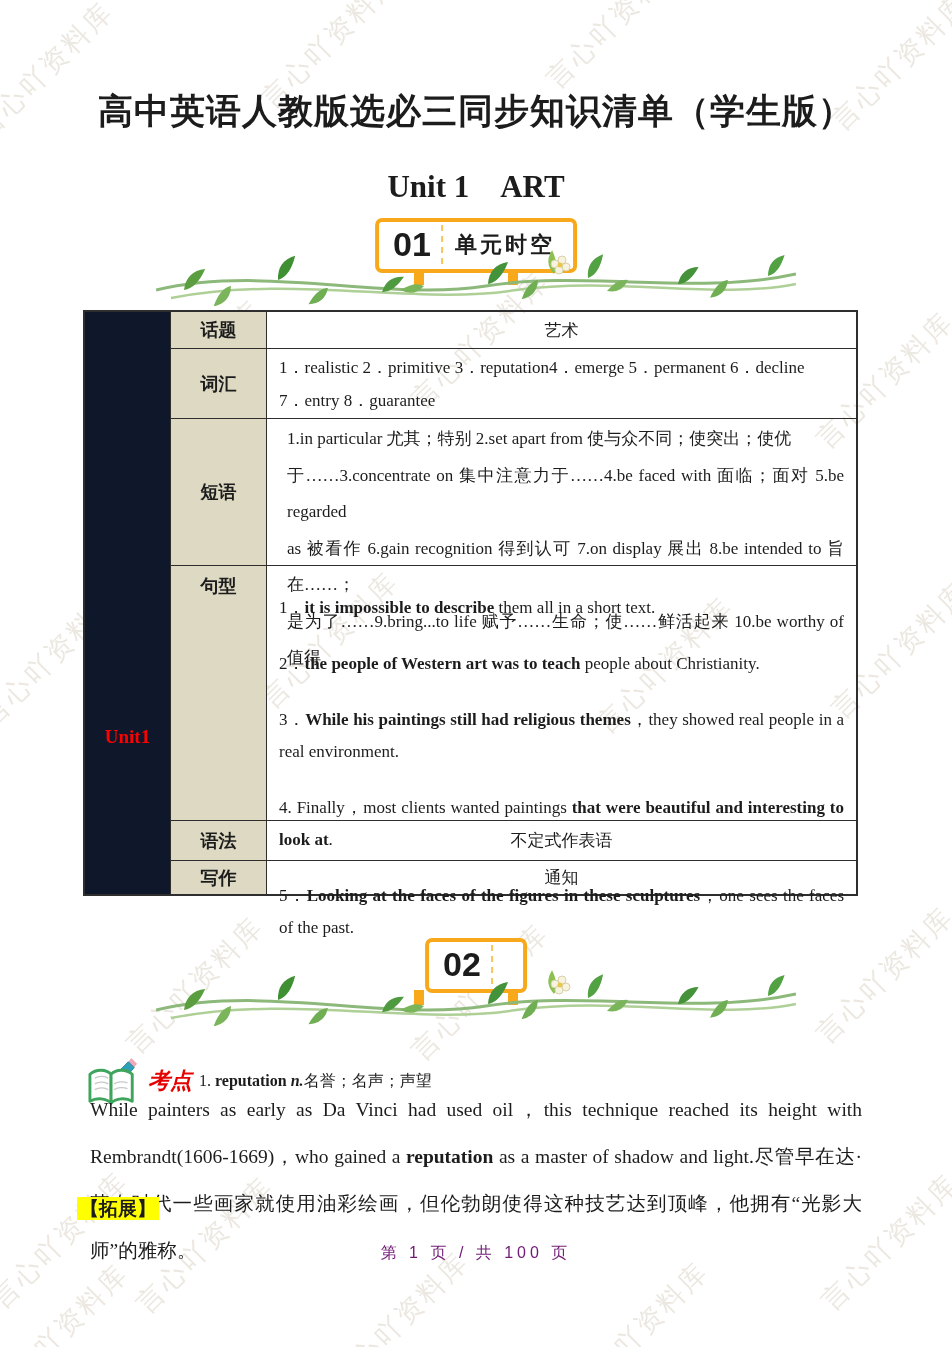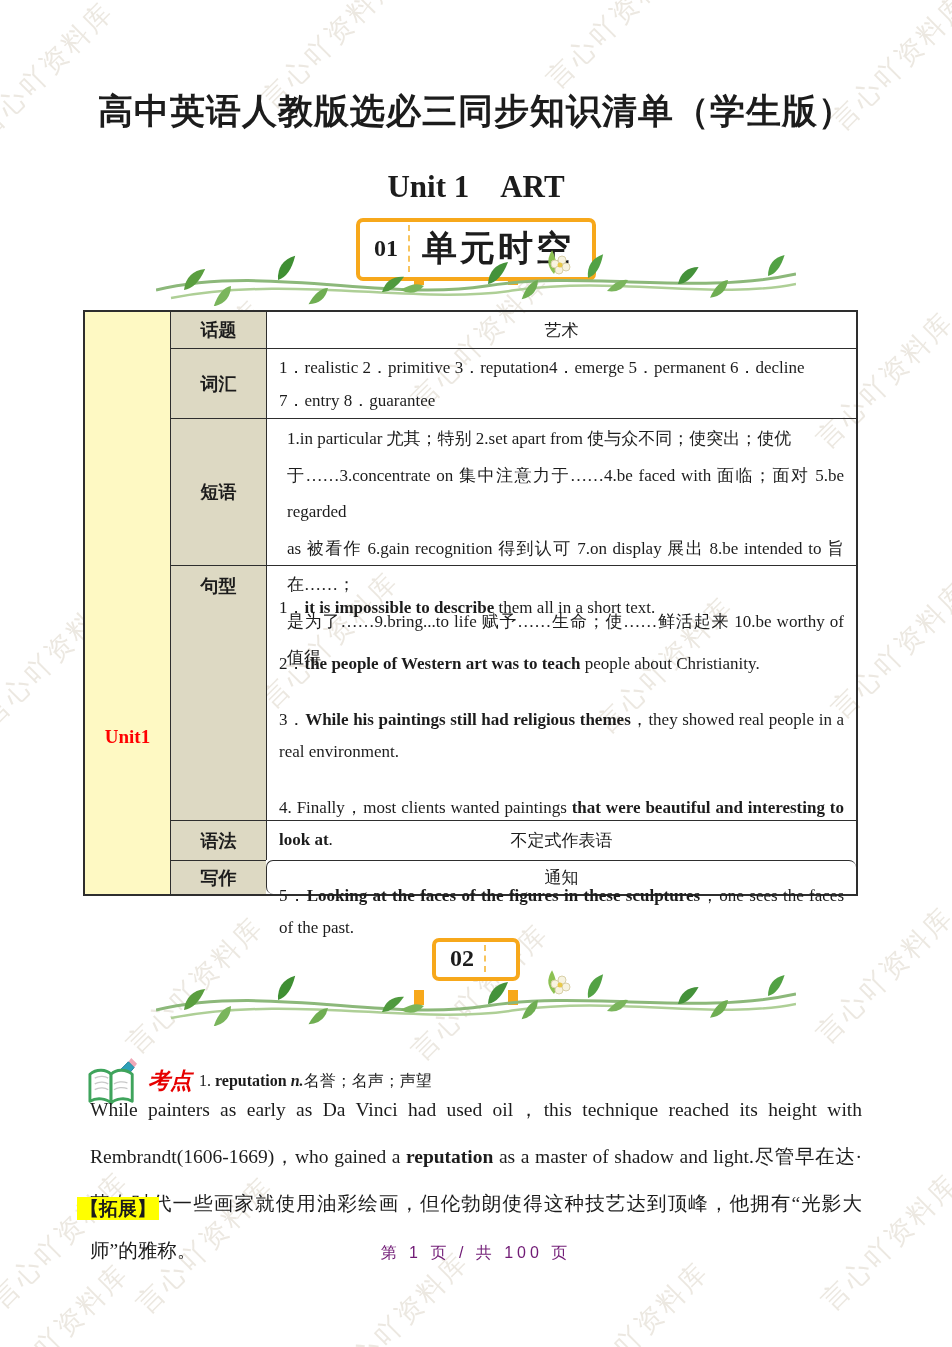--- a/index.html
+++ b/index.html
@@ -25,39 +25,39 @@
     font-weight:700; font-size:31px; z-index:1;
   }
   
   .banner { position:absolute; left:0; width:100%; z-index:1; }
   .banner-inner { position:relative; width:640px; margin:0 auto; height:88px; }
   .sign {
     position:absolute; left:50%; top:0; transform:translateX(-50%);
     display:flex; align-items:center; background:#ffffff;
     border:4px solid #F7A81B; border-radius:7px; padding:3px 18px 5px 14px; z-index:2;
   }
-  .sign .num { font-weight:700; font-size:24px; margin-right:10px; font-family:Liberation Serif, serif; }
+  .sign .num { font-weight:700; font-size:34px; margin-right:10px; font-family:Liberation Sans, sans-serif; }
   .sign .divider { width:0; border-left:2px dashed #F8C45C; align-self:stretch; margin-right:12px; }
   .sign .label {
     font-family:"Liberation Sans","DejaVu Sans",sans-serif;
-    font-weight:900; font-size:35px; letter-spacing:3px;
+    font-weight:900; font-size:22px; letter-spacing:3px;
   }
   .leg { position:absolute; width:10px; height:15px; background:#F7A81B; top:52px; z-index:1; }
   .leg.l { left:calc(50% - 62px); } .leg.r { left:calc(50% + 32px); }
   .vine { position:absolute; left:0; bottom:0; z-index:3; pointer-events:none; }
   
   .unit-table {
     position:absolute; left:83px; top:310px; width:775px; z-index:1;
     display:grid; grid-template-columns:85px 96px 1fr;
     grid-template-rows:36px 70px 147px 255px 40px 34px;
     border:2px solid #2e2e2e; box-sizing:border-box; font-size:17px;
   }
   .cell { box-sizing:border-box; min-width:0; }
   .unit-cell {
-    grid-column:1; grid-row:1/7; background:#fef9c3;
+    grid-column:1; grid-row:1/7; background:#0f172a;
     color:#FF0000; font-weight:700; font-size:19px; text-align:center; padding-top:414px;
   }
   .hcell {
     grid-column:2; background:#DDD9C3; border-left:1.5px solid #2e2e2e;
     display:flex; align-items:center; justify-content:center;
     font-family:"Liberation Sans","DejaVu Sans",sans-serif; font-weight:700; font-size:18px;
   }
   .vcell { grid-column:3; border-left:1.5px solid #2e2e2e; }
   .bt { border-top:1.5px solid #2e2e2e; }
   .center-val { display:flex; align-items:center; justify-content:center; }
@@ -186,21 +186,21 @@
         <div class="rich-block"><span>2．</span><span class="b">the people of Western art was to teach</span><span> people about Christianity.</span></div>
         <div class="rich-block"><span>3．</span><span class="b">While his paintings still had religious themes</span><span>，they showed real people in a real environment.</span></div>
         <div class="rich-block"><span>4. Finally，most clients wanted paintings </span><span class="b">that were beautiful and interesting to look at</span><span>.</span></div>
         <div class="rich-block"><span>5．</span><span class="b">Looking at the faces of the figures in these sculptures</span><span>，one sees the faces of the past.</span></div>
       </div>
 
     <div class="cell hcell bt" style="grid-row:5;">语法</div>
     <div class="cell vcell bt center-val" style="grid-row:5;text-align:right;">不定式作表语</div>
 
     <div class="cell hcell bt" style="grid-row:6;">写作</div>
-    <div class="cell vcell bt center-val" style="grid-row:6;border-radius:7px;">通知</div>
+    <div class="cell vcell bt center-val" style="grid-row:6;">通知</div>
   </div>
 
   <div class="banner" style="top:938px;">
     <div class="banner-inner">
       <div class="leg l"></div>
       <div class="leg r"></div>
       <div class="sign">
         <span class="num">02</span>
         <span class="divider"></span>
       </div>

